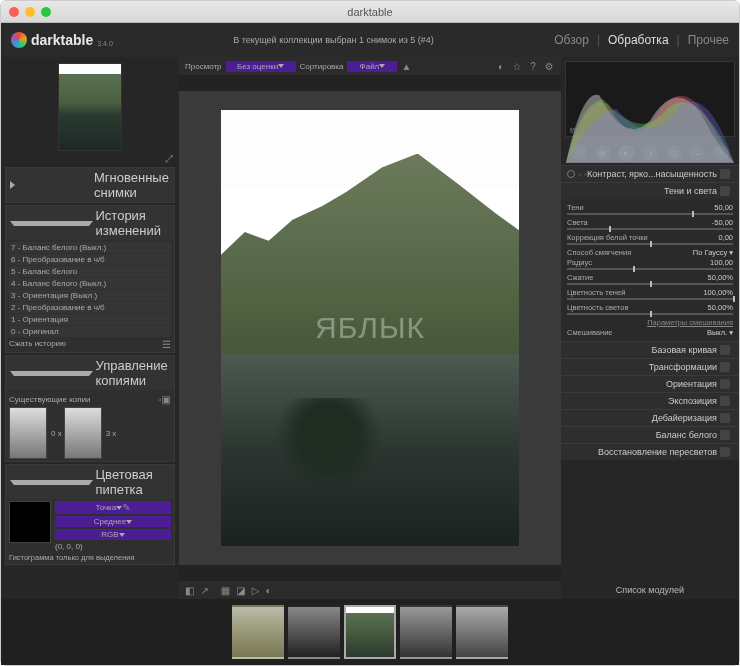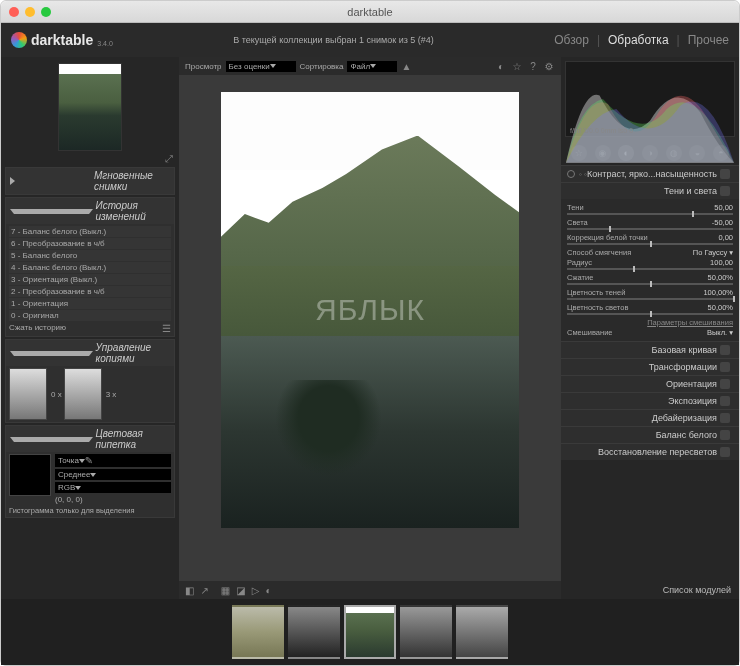--- a/index.html
+++ b/index.html
@@ -21,41 +21,41 @@
 .tabs span { color: #888; cursor: pointer; }
 .tabs span.active { color: #ddd; font-weight: 500; }
 .tabs .sep { color: #555; }
 .body { flex: 1; display: flex; min-height: 0; }
 .sidebar { width: 178px; background: #262626; display: flex; flex-direction: column; overflow: hidden; padding: 4px; gap: 2px; }
 .thumb-preview { width: 64px; height: 88px; margin: 2px auto 0; background: linear-gradient(180deg,#fefefe 0%, #fefefe 12%, #5a7050 12%, #4a5f40 45%, #2a3a2f 60%, #1c2825 100%); border: 1px solid #333; }
 .panel { background: #2f2f2f; border: 1px solid #393939; }
 .panel-h { display: flex; align-items: center; padding: 2px 4px; background: #333; cursor: pointer; }
 .panel-h .tri { width: 0; height: 0; border-left: 4px solid transparent; border-right: 4px solid transparent; border-top: 5px solid #aaa; margin-right: 3px; }
 .panel-h.collapsed .tri { border-top: 4px solid transparent; border-bottom: 4px solid transparent; border-left: 5px solid #aaa; border-right: none; }
-.panel-h span { flex: 1; font-size: 10px; color: #ccc; font-style: italic; }
+.panel-h span { flex: 1; font-size: 13px; color: #ccc; }
 .panel-b { padding: 2px 3px; font-size: 8px; color: #aaa; }
 .hist-list { list-style: none; }
 .hist-list li { padding: 1px 2px; background: #353535; margin-bottom: 1px; font-size: 8px; }
 .hist-btn { margin-top: 2px; display:flex; justify-content:space-between; }
 .copies { display: flex; align-items: center; padding: 2px 0; }
 .copies .lbl { font-size: 8px; flex: 1; }
 .duplicates { display: flex; flex-direction: row; gap: 2px; }
 .dup { display: flex; align-items: center; gap: 4px; }
 .dup-thumb { width: 38px; height: 52px; background: linear-gradient(180deg,#ddd,#aaa,#777); border: 1px solid #444; }
 .dup-thumb.bw { filter: grayscale(1); }
 .pipette-body { display: flex; gap: 4px; }
 .pipette-sw { width: 42px; height: 42px; background: #000; border: 1px solid #444; }
 .pipette-ctrl { flex: 1; display: flex; flex-direction: column; gap: 2px; }
-.dd { background: #000000; padding: 1px 3px; display: flex; justify-content: flex-start; align-items: center; font-size: 8px; }
+.dd { background: #4c1d95; padding: 1px 3px; display: flex; justify-content: center; align-items: center; font-size: 8px; }
 .dd .chev { width:0; height:0; border-left:3px solid transparent; border-right:3px solid transparent; border-top:4px solid #aaa; }
-.center { flex: 1; display: flex; flex-direction: column; background: #222; }
+.center { flex: 1; display: flex; flex-direction: column; background: #222; gap: 16px; }
 .center-toolbar { height: 18px; display: flex; align-items: center; padding: 0 6px; gap: 4px; background: #2b2b2b; font-size: 8px; }
 .center-toolbar .fill { flex: 1; }
 .ico { width: 12px; height: 12px; color: #888; display: inline-flex; align-items: center; justify-content: center; font-size: 10px; }
-.canvas-wrap { flex: 1; display: flex; justify-content: center; padding: 17px; background: #3a3a3a; }
+.canvas-wrap { flex: 1; display: flex; align-items: center; justify-content: center; padding: 8px; background: #3a3a3a; }
 .canvas { width: 298px; height: 436px; background: #fff; position: relative; overflow: hidden; }
 .sky { position:absolute; top:0; left:0; right:0; height:18%; background: #fdfdfd; }
 .mtn { position:absolute; top:10%; left:0; right:0; height:40%; background: linear-gradient(180deg,#6b7a5a,#4d5f42); clip-path: polygon(0 58%, 8% 45%, 16% 50%, 24% 38%, 34% 30%, 42% 22%, 54% 8%, 66% 0%, 80% 18%, 92% 34%, 100% 44%, 100% 100%, 0 100%); }
 .grass { position:absolute; top:40%; left:0; right:0; height:26%; background: linear-gradient(180deg,#556644,#3e4f35); }
 .lake { position:absolute; top:56%; left:0; right:0; bottom:0; background: linear-gradient(180deg,#4c5a52,#2c3631,#1a2220); }
 .island { position:absolute; top:66%; left:18%; width:36%; height:22%; background: radial-gradient(ellipse at 50% 40%, #1f2c22 40%, transparent 70%); }
 .wm { position:absolute; top:50%; left:50%; transform:translate(-50%,-50%); font-size:30px; color:rgba(255,255,255,.35); font-weight:300; letter-spacing:1px; }
 .center-bottom { height: 18px; background: #2b2b2b; display:flex; align-items:center; padding:0 6px; gap:6px; }
 .rightbar { width: 178px; background: #262626; display: flex; flex-direction: column; overflow: hidden; }
 .histogram { height: 76px; margin: 4px; background: #1a1a1a; position: relative; border: 1px solid #333; }
@@ -68,21 +68,21 @@
 .module-h { display: flex; align-items: center; padding: 3px 6px; background: #2e2e2e; cursor: pointer; }
 .module-h .pwr { width:8px; height:8px; border:1px solid #777; border-radius:50%; margin-right:4px; }
 .module-h .name { flex:1; text-align: right; font-size: 9px; color: #ccc; }
 .module-h .end-ico { width:10px; height:10px; margin-left:3px; background:#444; border-radius:2px; }
 .module-b { padding: 3px 6px; background: #2a2a2a; }
 .slider-row { display: flex; align-items: center; margin: 1px 0; font-size: 7.5px; }
 .slider-row .sl-name { flex: 1; color: #aaa; }
 .slider-row .sl-val { color: #ccc; }
 .slider-track { height: 2px; background: #555; margin: 1px 0 3px; position: relative; }
 .slider-track .knob { position: absolute; top: -2px; width: 2px; height: 6px; background: #bbb; }
-.modlink { text-align: right; padding: 4px 8px; font-size: 9px; color: #bbb; cursor: pointer; }
+.modlink { text-align: center; padding: 4px 8px; font-size: 9px; color: #bbb; cursor: pointer; }
 .filmstrip { height: 66px; background: #202020; display: flex; align-items: center; padding: 4px 8px; gap: 4px; }
 .film-thumb { width: 52px; height: 54px; background: #666; border: 2px solid transparent; cursor:pointer; }
 .film-thumb.sel { border-color: #aaa; }
 .ft1 { background: linear-gradient(#bba,#997,#775); }
 .ft2 { background: linear-gradient(#888,#555,#222); }
 .ft3 { background: linear-gradient(180deg,#fff 0%, #fff 12%, #5a7050 12%, #4a5f40 45%, #2a3a2f 100%); }
 .ft4 { background: linear-gradient(#999,#666,#333); filter:grayscale(1); }
 .ft5 { background: linear-gradient(#aaa,#777,#444); filter:grayscale(1); }
 .small-ico { font-size:10px; color:#888; cursor:pointer; }
 .expand-ico { width:12px; text-align:center; font-size:10px; color:#888; margin-left:auto; cursor:pointer; }
@@ -152,20 +152,25 @@
             </div>
           </div>
         </div>
 
         <div class="panel">
           <div class="panel-h">
             <span class="tri"></span>
               <span>Управление копиями</span>
           </div>
           <div class="panel-b">
+            <div class="copies">
+              <span class="lbl">Существующие копии</span>
+              <span class="small-ico">▫</span>
+              <span class="small-ico">▣</span>
+            </div>
             <div class="duplicates" id="dup-list">
                 <div class="dup">
                   <div class="dup-thumb "></div>
                   <span>0 x</span>
                 </div>
                 <div class="dup">
                   <div class="dup-thumb bw"></div>
                   <span>3 x</span>
                 </div>
               </div>

